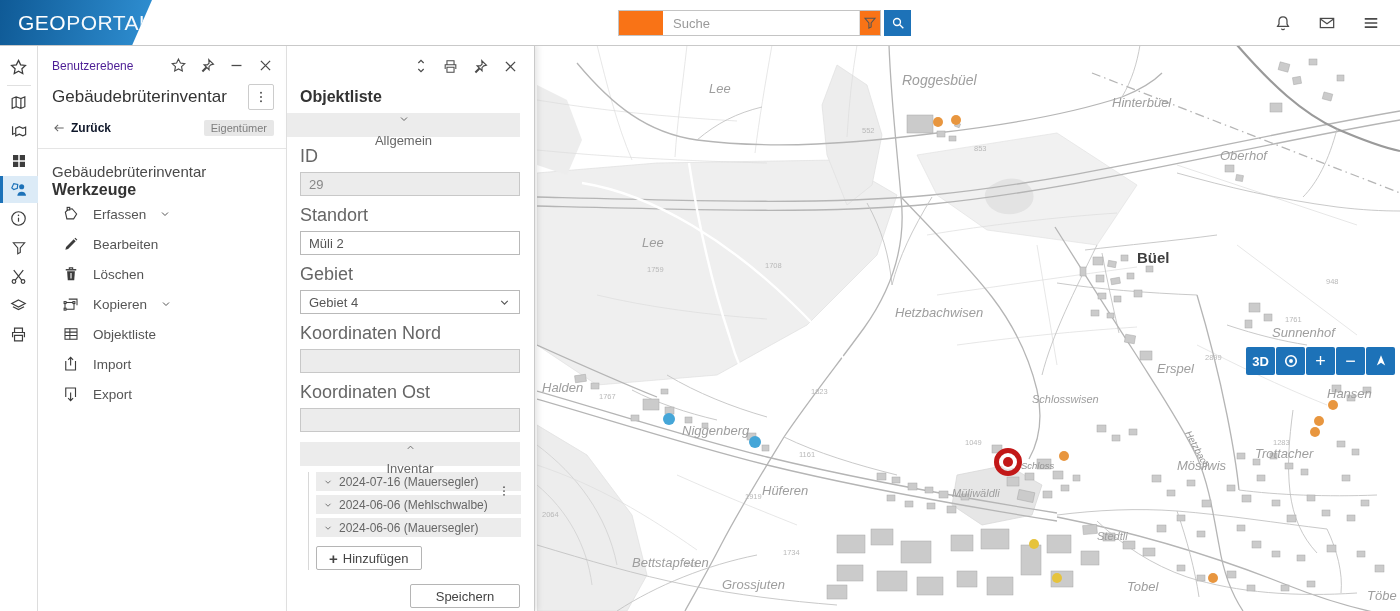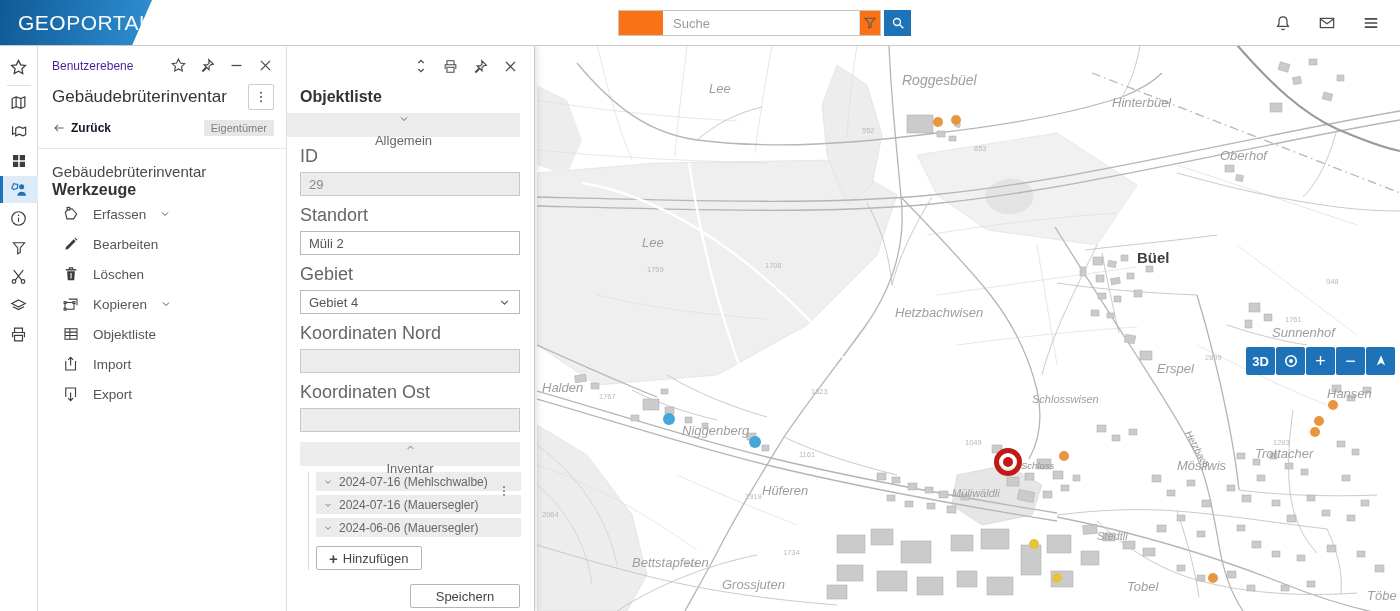--- a/index.html
+++ b/index.html
@@ -414,29 +414,29 @@
       </span>
     </div>
 
     <div class="inv-tree">
       <div class="inv-item">
         <span class="chev">
             <svg width="10" height="10" viewBox="0 0 24 24" fill="none" stroke="currentColor" stroke-width="2.4">
               <path d="M6 9l6 6 6-6"></path>
             </svg>
           </span>
-        <span>2024-07-16 (Mehlschwalbe)</span>
+        <span>2024-07-16 (Mauersegler)</span>
       </div>
       <div class="inv-item">
         <span class="chev">
             <svg width="10" height="10" viewBox="0 0 24 24" fill="none" stroke="currentColor" stroke-width="2.4">
               <path d="M6 9l6 6 6-6"></path>
             </svg>
           </span>
-        <span>2024-07-16 (Mauersegler)</span>
+        <span>2024-06-06 (Mehlschwalbe)</span>
       </div>
       <div class="inv-item">
         <span class="chev">
             <svg width="10" height="10" viewBox="0 0 24 24" fill="none" stroke="currentColor" stroke-width="2.4">
               <path d="M6 9l6 6 6-6"></path>
             </svg>
           </span>
         <span>2024-06-06 (Mauersegler)</span>
       </div>
       <button class="add-btn">

